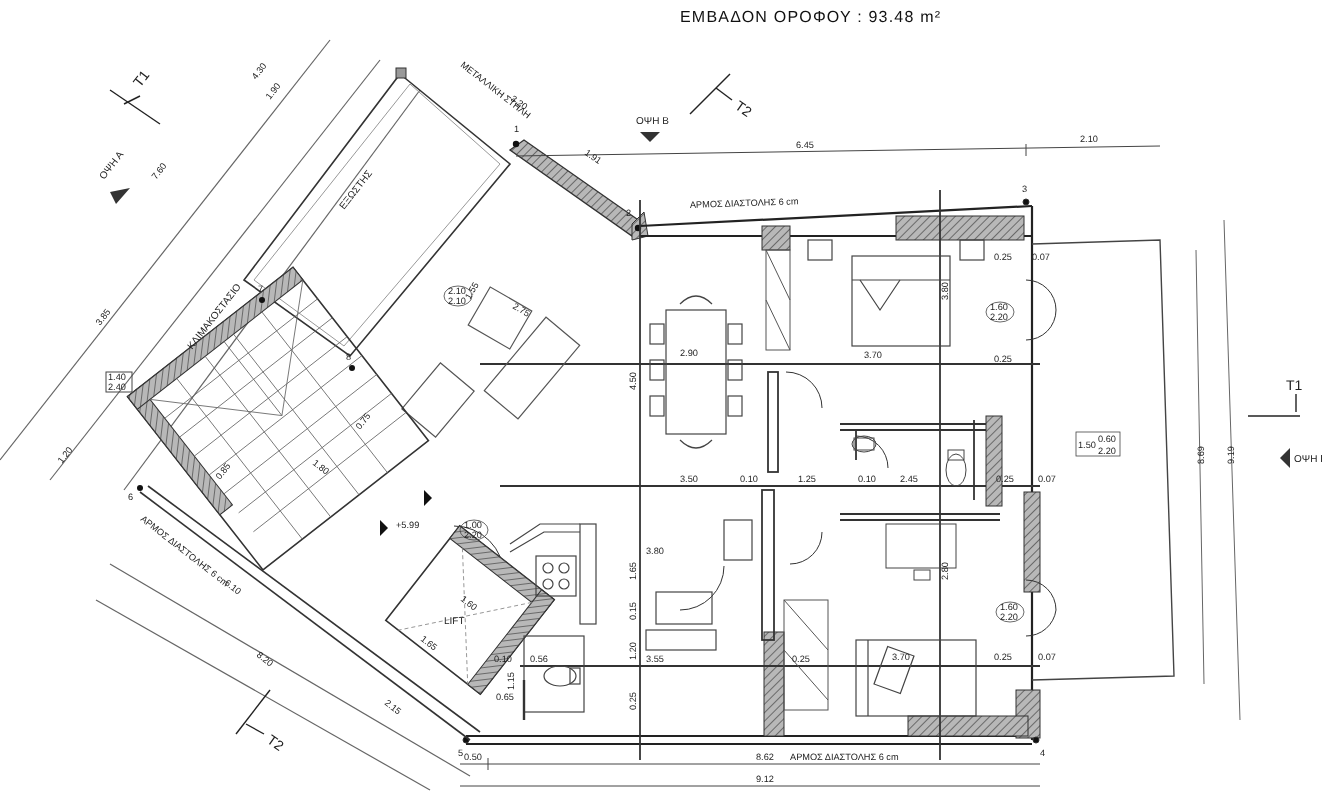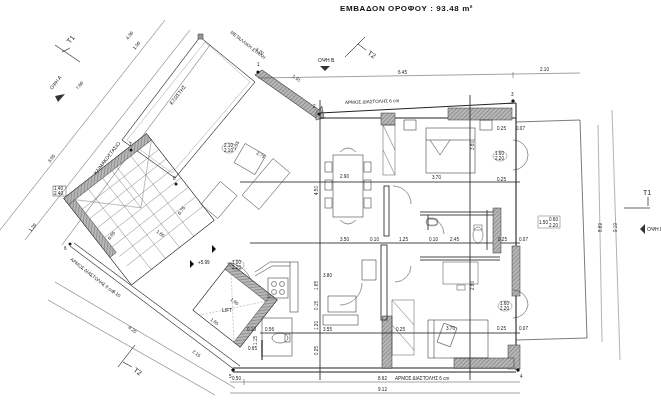--- a/index.html
+++ b/index.html
@@ -1,18 +1,18 @@
 <!DOCTYPE html>
 <html><head>
 <meta charset="utf-8">
 <style>
   html, body { margin:0; padding:0; background:#ffffff; }
   body { width:661px; height:400px; overflow:hidden; position:relative; font-family:"Liberation Sans", sans-serif; }
   #plan { position:absolute; left:0; top:0; width:661px; height:400px; }
-  .title { position:absolute; left:340px; top:4px; font-size:8px; font-weight:bold; letter-spacing:0.6px; color:#111; }
+  .title { position:absolute; left:340px; top:4px; font-size:8px; font-weight:normal; letter-spacing:0.6px; color:#111; }
   svg text { font-family:"Liberation Sans", sans-serif; fill:#222; }
   .dim { font-size:4.6px; }
   .lbl { font-size:5px; }
   .sec { font-size:7px; }
 </style>
 </head>
 <body>
 
 <div id="plan">
   <div class="title">ΕΜΒΑΔΟΝ ΟΡΟΦΟΥ : 93.48 m²</div>

